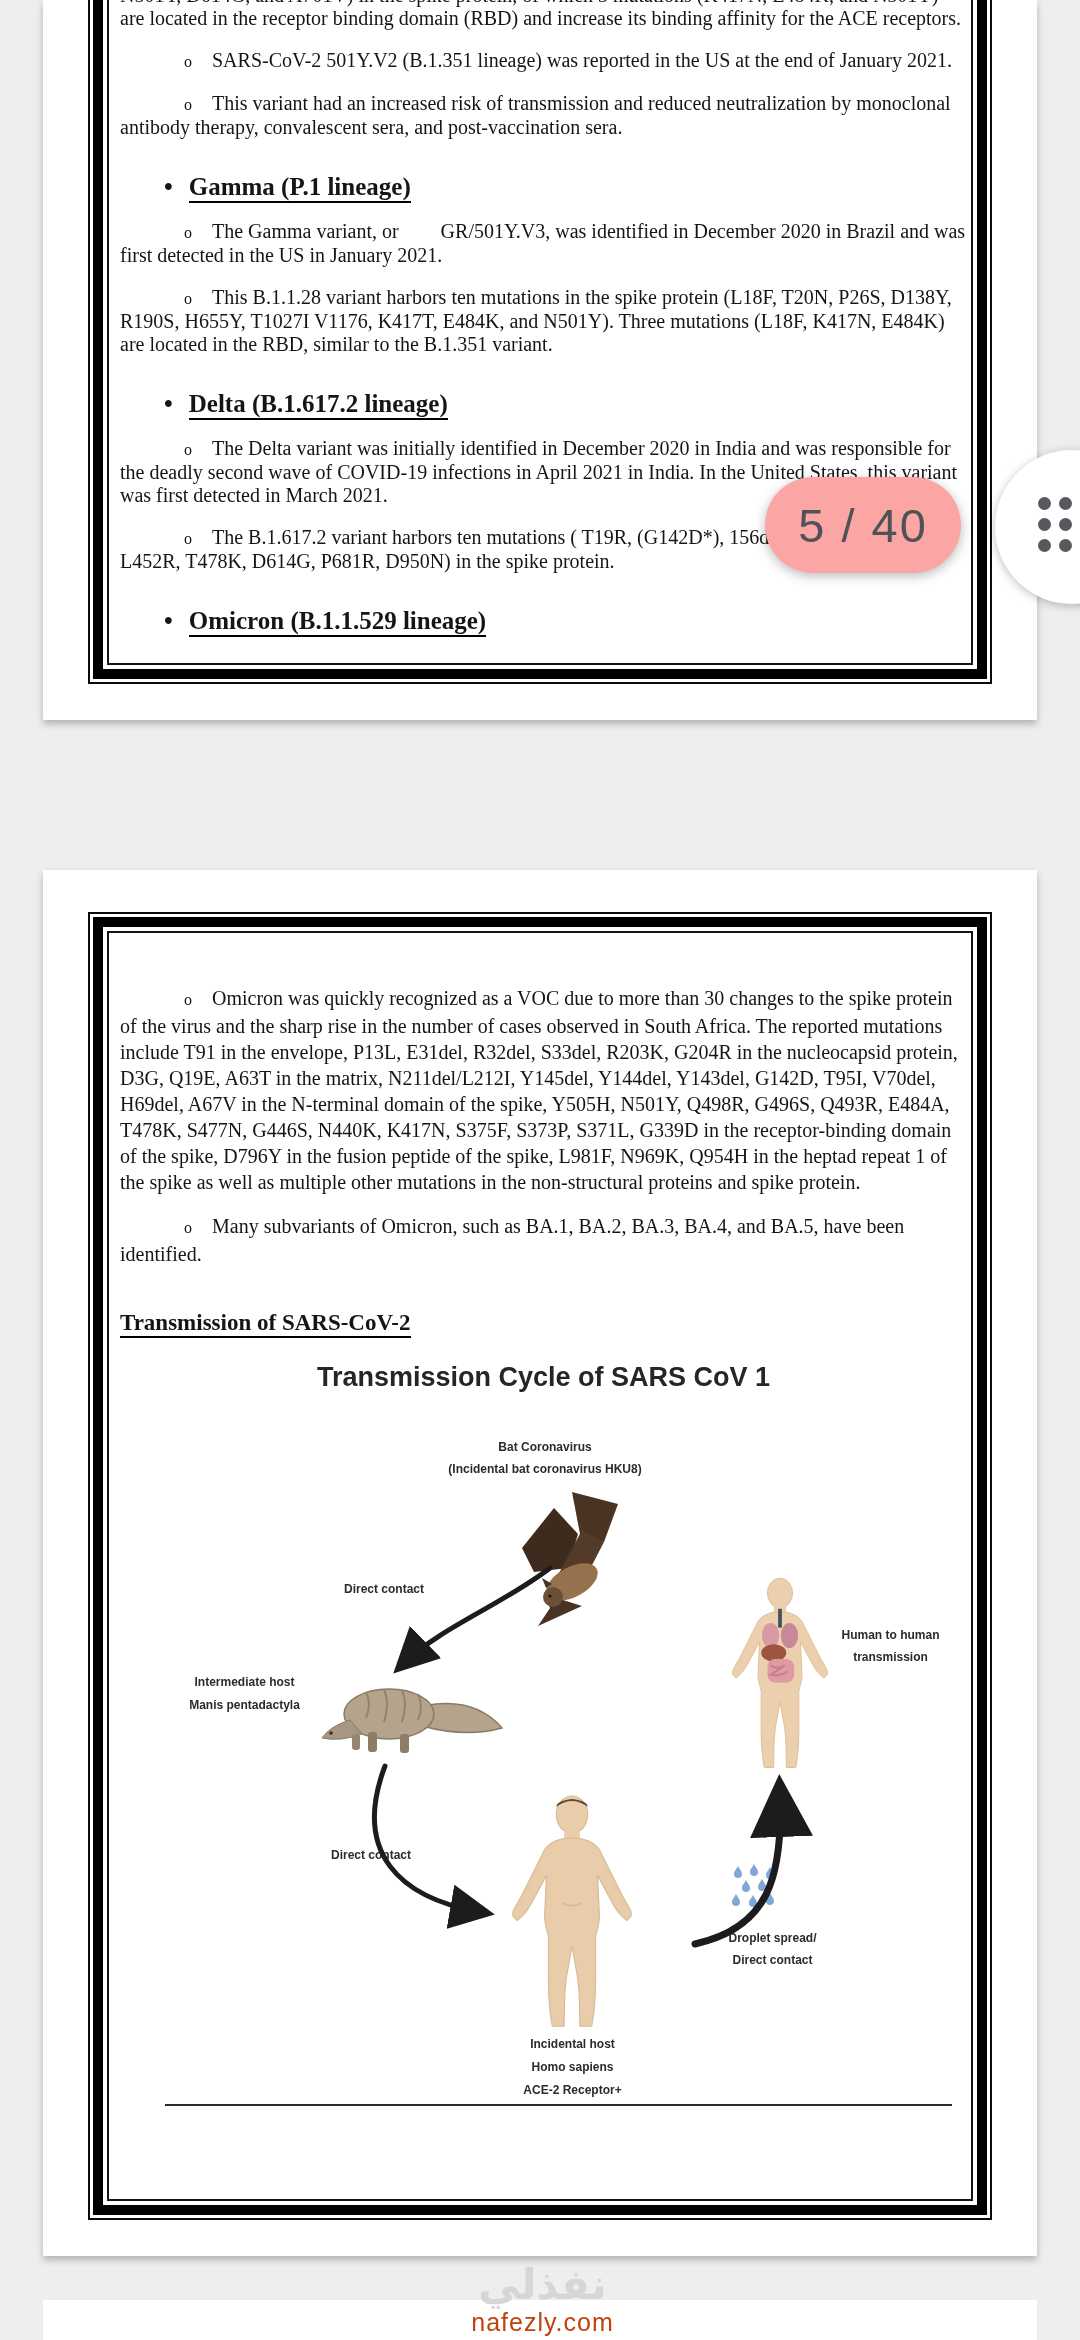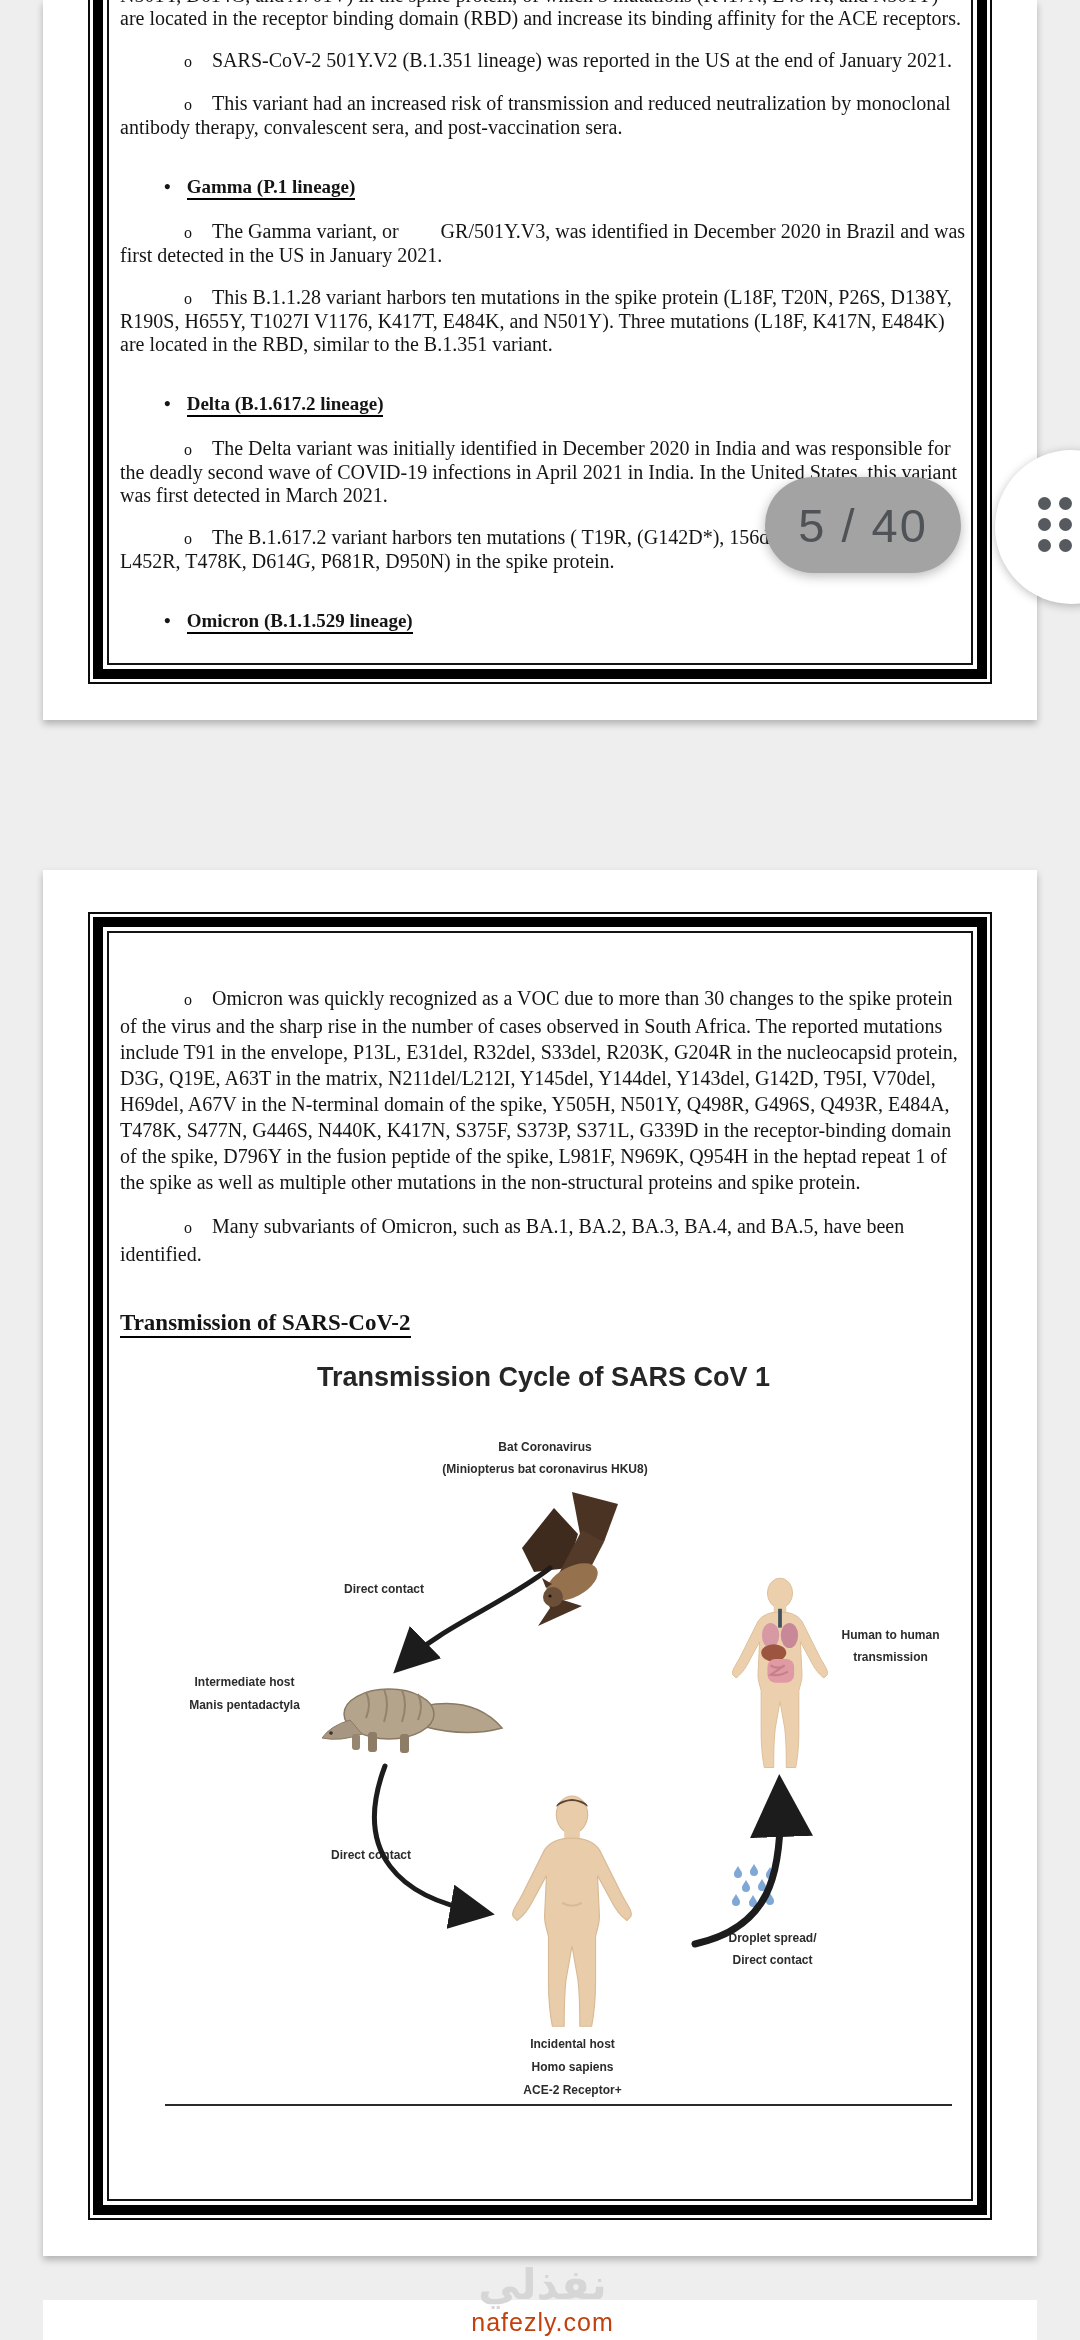--- a/index.html
+++ b/index.html
@@ -24,21 +24,21 @@
   #sheet2 .frame{top:42px;bottom:36px;}
   
   .content{position:absolute;left:77px;right:70px;color:#151515;}
   #sheet1 .content{top:-16px;font-size:20px;line-height:23px;}
   #sheet2 .content{top:115px;font-size:20px;line-height:26px;}
   .cont{margin:0;}
   .nowrap{white-space:nowrap;overflow:hidden;}
   .op{margin:0 0 18px;text-indent:64px;}
   #sheet1 .op{margin:0 0 19px;}
   .om{font-size:16px;padding-right:20px;}
-  .bh{margin:36px 0 22px;text-indent:44px;font-weight:bold;font-size:19px;}
+  .bh{margin:36px 0 22px;text-indent:44px;font-weight:bold;font-size:25px;}
   .bm{padding-right:16px;}
   .bt{border-bottom:2.5px solid #000;padding-bottom:1px;}
   .b{font-weight:normal;margin-left:37px;}
   .sec-head{margin:42px 0 0;font-weight:bold;font-size:23px;line-height:28px;}
   .sec-head .bt{border-bottom:2.5px solid #000;}
   .fig-title{
     margin:24px 0 0;text-align:center;font-family:"Liberation Sans","DejaVu Sans",sans-serif;
     font-weight:bold;font-size:27px;line-height:32px;color:#262626;
   }
   
@@ -59,21 +59,21 @@
   #art-bat{left:400px;top:67px;}
   #art-pangolin{left:196px;top:253px;}
   #art-human-right{left:605px;top:154px;}
   #art-human-center{left:382px;top:372px;}
   #art-droplets{left:608px;top:441px;}
   #arrows{left:0;top:0;pointer-events:none;}
   .figrule{position:absolute;left:45px;top:681px;width:787px;height:2px;background:#2a2a2a;}
   
   .pill{
     position:absolute;left:765px;top:477px;width:196px;height:96px;border-radius:48px;
-    background:#a3a3a3;box-shadow:0 3px 12px rgba(0,0,0,.28);
+    background:#fca5a5;box-shadow:0 3px 12px rgba(0,0,0,.28);
     display:flex;align-items:center;justify-content:center;
     font-family:"Liberation Sans","DejaVu Sans",sans-serif;
     font-size:47px;color:#4f5357;letter-spacing:2px;border:none;
   }
   .fab{
     position:absolute;left:995px;top:450px;width:154px;height:154px;border-radius:50%;
     background:#ffffff;box-shadow:0 2px 10px rgba(0,0,0,.25);border:none;padding:0;
   }
   .dots{
     position:absolute;left:43px;top:47px;width:34px;height:60px;
@@ -132,21 +132,21 @@
     <p class="op"><span class="om">o</span><span>Many subvariants of Omicron, such as BA.1, BA.2, BA.3, BA.4, and BA.5, have been identified.</span></p>
 
     <p class="sec-head"><span class="bt">Transmission of SARS-CoV-2</span></p>
 
     <p class="fig-title">Transmission Cycle of SARS CoV 1</p>
 
     <div class="figure">
 
       <div class="flabel" id="lbl-bat">
         <div>Bat Coronavirus</div>
-        <div>(Miniopterus bat coronavirus HKU8)</div>
+        <div>(Incidental bat coronavirus HKU8)</div>
       </div>
 
       <svg class="fart" id="art-bat" width="110" height="150" viewBox="0 0 110 150">
         <polygon points="52,2 98,14 84,52 60,44" fill="#4a3322"></polygon>
         <polygon points="2,58 34,18 58,44 48,78 14,82" fill="#3f2b1d"></polygon>
         <path d="M30,100 L62,40 L84,52 L56,106 Z" fill="#543a28"></path>
         <ellipse cx="52" cy="92" rx="28" ry="15" transform="rotate(-28 52 92)" fill="#96714d"></ellipse>
         <polygon points="24,104 62,116 18,136 30,118" fill="#4a3322"></polygon>
         <circle cx="33" cy="107" r="10" fill="#6b4f38"></circle>
         <polygon points="26,98 22,88 32,94" fill="#4a3322"></polygon>

